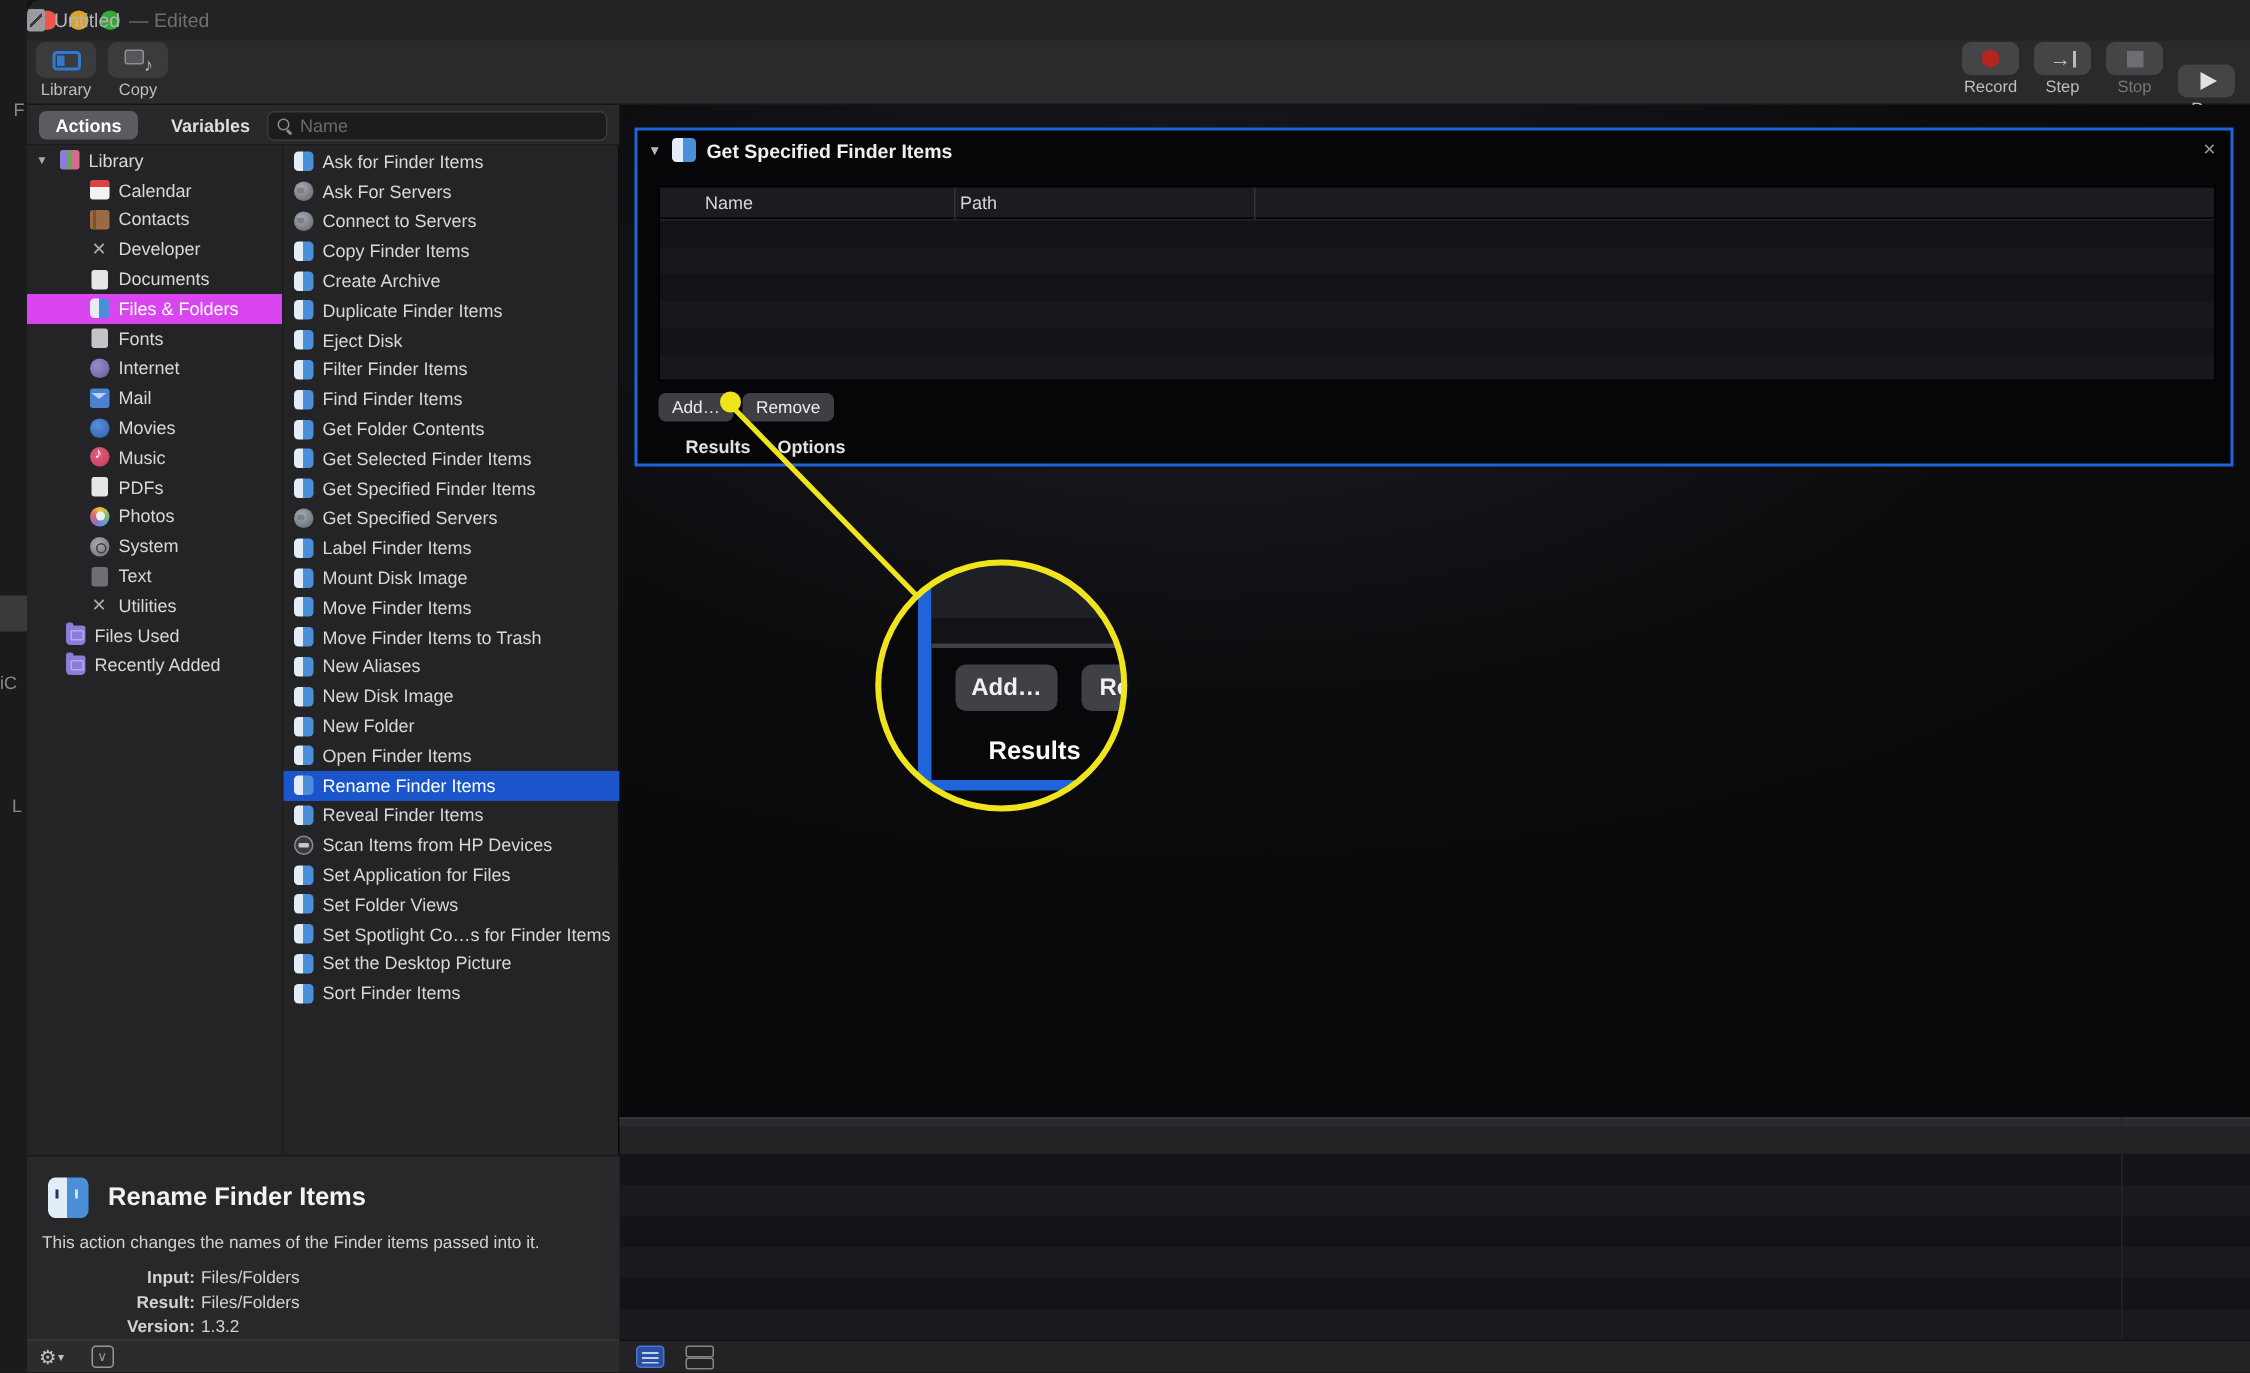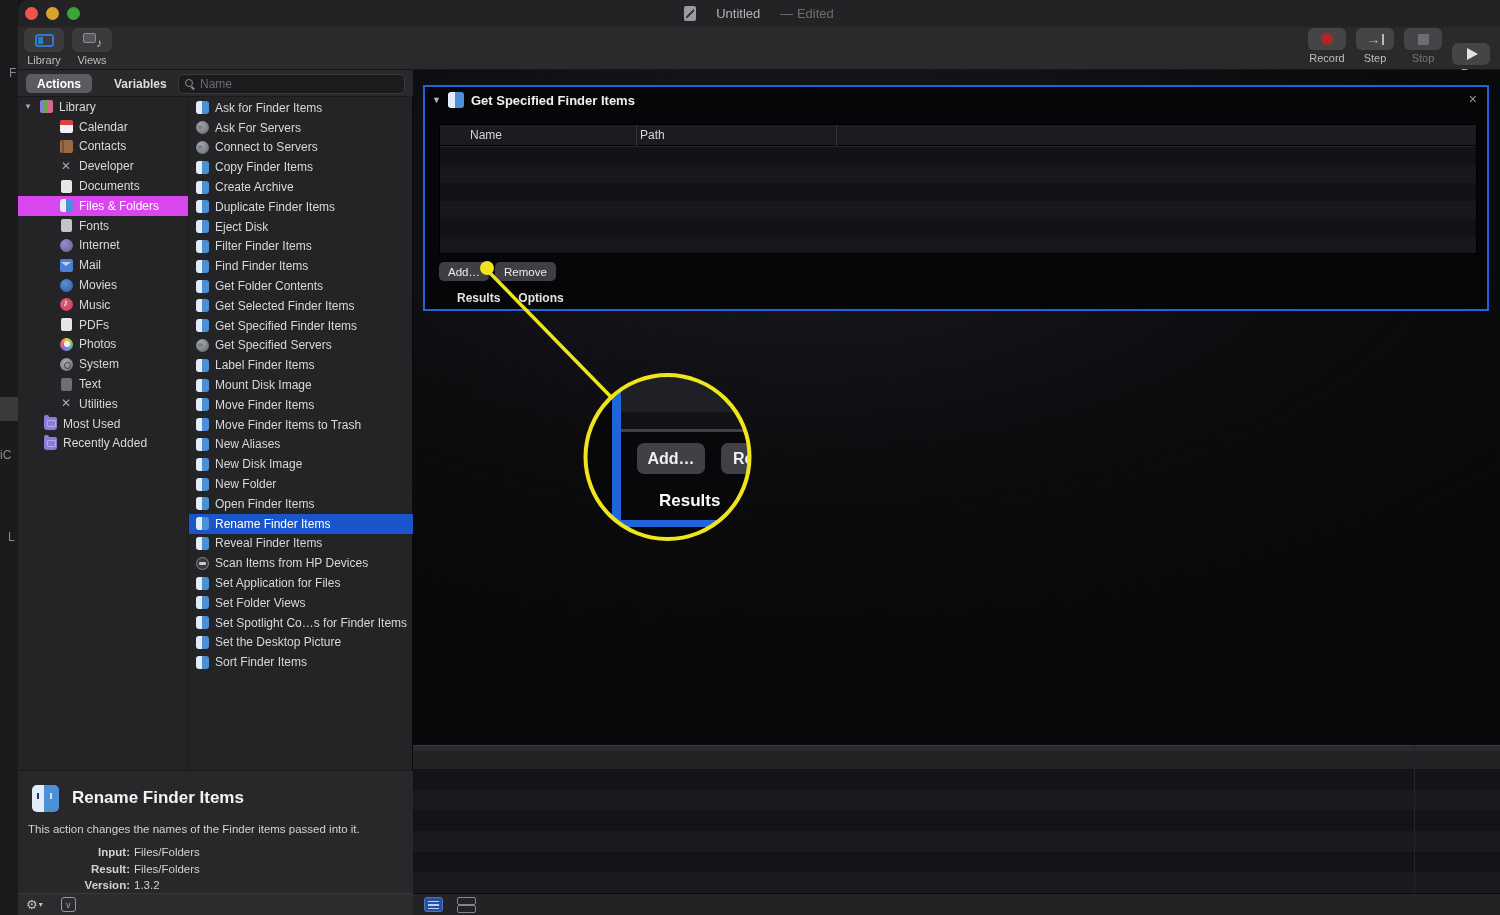--- a/index.html
+++ b/index.html
@@ -15,21 +15,21 @@
   
   .window { position:absolute; left:18px; top:0; width:1482px; height:915px;
             background:#232326; border-radius:10px 0 0 0; overflow:hidden; }
 
   
   .titlebar { position:absolute; left:0; top:0; width:100%; height:27px; background:#232325; }
   .tl { position:absolute; top:7px; width:13px; height:13px; border-radius:50%; }
   .tl.red { left:7px; background:#ee564d; }
   .tl.yellow { left:28px; background:#d9a42b; }
   .tl.green { left:49px; background:#39a637; }
-  .title-wrap { position:absolute; left:0; top:0; width:100%; height:27px; display:flex; align-items:center; justify-content:center; gap:20px; }
+  .title-wrap { position:absolute; left:0; top:0; width:100%; height:27px; display:flex; align-items:center; justify-content:flex-start; gap:6px; }
   .doc-icon { width:12px; height:15px; background:#9b9b9f; border-radius:2px; position:relative; overflow:hidden; }
   .doc-icon:before { content:""; position:absolute; left:2px; top:3px; width:8px; height:9px;
                      background:linear-gradient(135deg,transparent 45%,#3a3a3e 45% 60%,transparent 60%); }
   .title-text { font-size:13px; color:#b4b4b8; }
   .title-state { font-size:13px; color:#6f6f73; }
 
   
   .toolbar { position:absolute; left:0; top:27px; width:100%; height:43px; background:#2a2a2d; border-bottom:1px solid #161618; }
   .tb-btn { position:absolute; display:flex; flex-direction:column; align-items:center; }
   .tb-btn .face { width:40px; height:24px; background:#3b3b3e; border-radius:6px; display:flex; align-items:center; justify-content:center; }
@@ -218,21 +218,21 @@
           </span>
         <span class="lbl">Library</span>
       </div>
       <div class="tb-btn" style="left:54px; top:1px;">
         <span class="face">
             <span class="media-glyph">
               <span class="frame"></span>
               <span class="note">♪</span>
             </span>
           </span>
-        <span class="lbl">Views</span>
+        <span class="lbl">Copy</span>
       </div>
 
       <div class="tb-btn run-group" style="left:1290px; top:1px;">
         <span class="face">
             <span class="rec-glyph"></span>
           </span>
         <span class="lbl">Record</span>
       </div>
       <div class="tb-btn run-group" style="left:1338px; top:1px;">
         <span class="face">
@@ -361,21 +361,21 @@
 
           <div class="srow" data-level="2">
 
             <span class="ic" data-icon="utilities"></span>
             <span class="rowlbl">Utilities</span>
           </div>
 
           <div class="srow" data-level="1">
 
             <span class="ic" data-icon="folder"></span>
-            <span class="rowlbl">Most Used</span>
+            <span class="rowlbl">Files Used</span>
           </div>
 
           <div class="srow" data-level="1">
 
             <span class="ic" data-icon="folder"></span>
             <span class="rowlbl">Recently Added</span>
           </div>
         </div>
       <div class="col-div"></div>
       <div class="actions-col">

